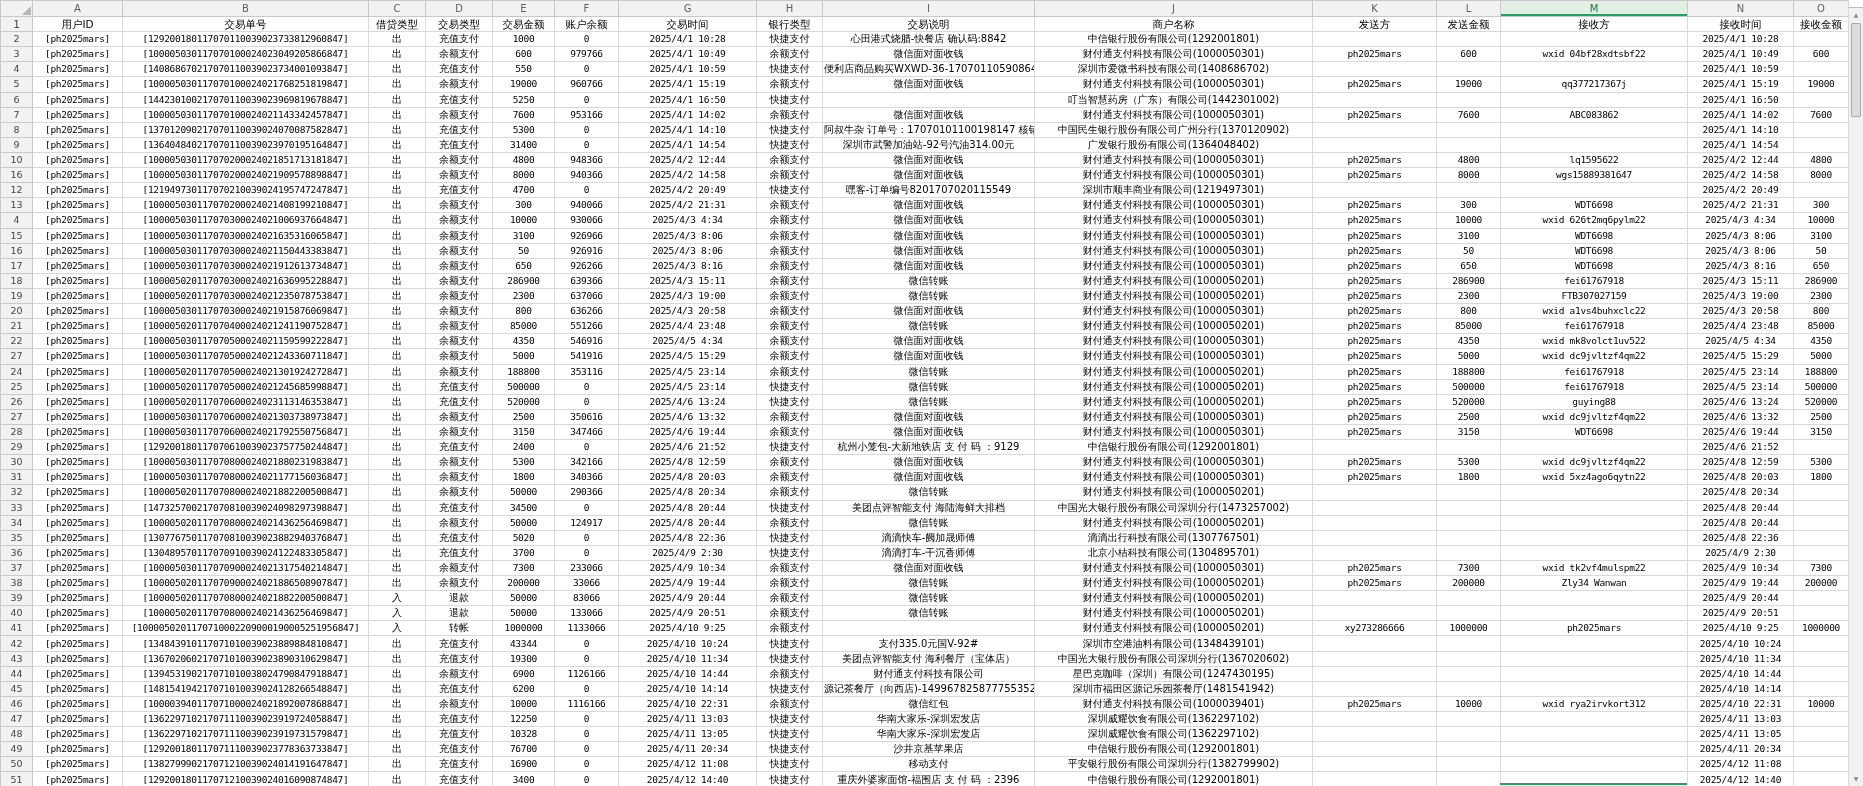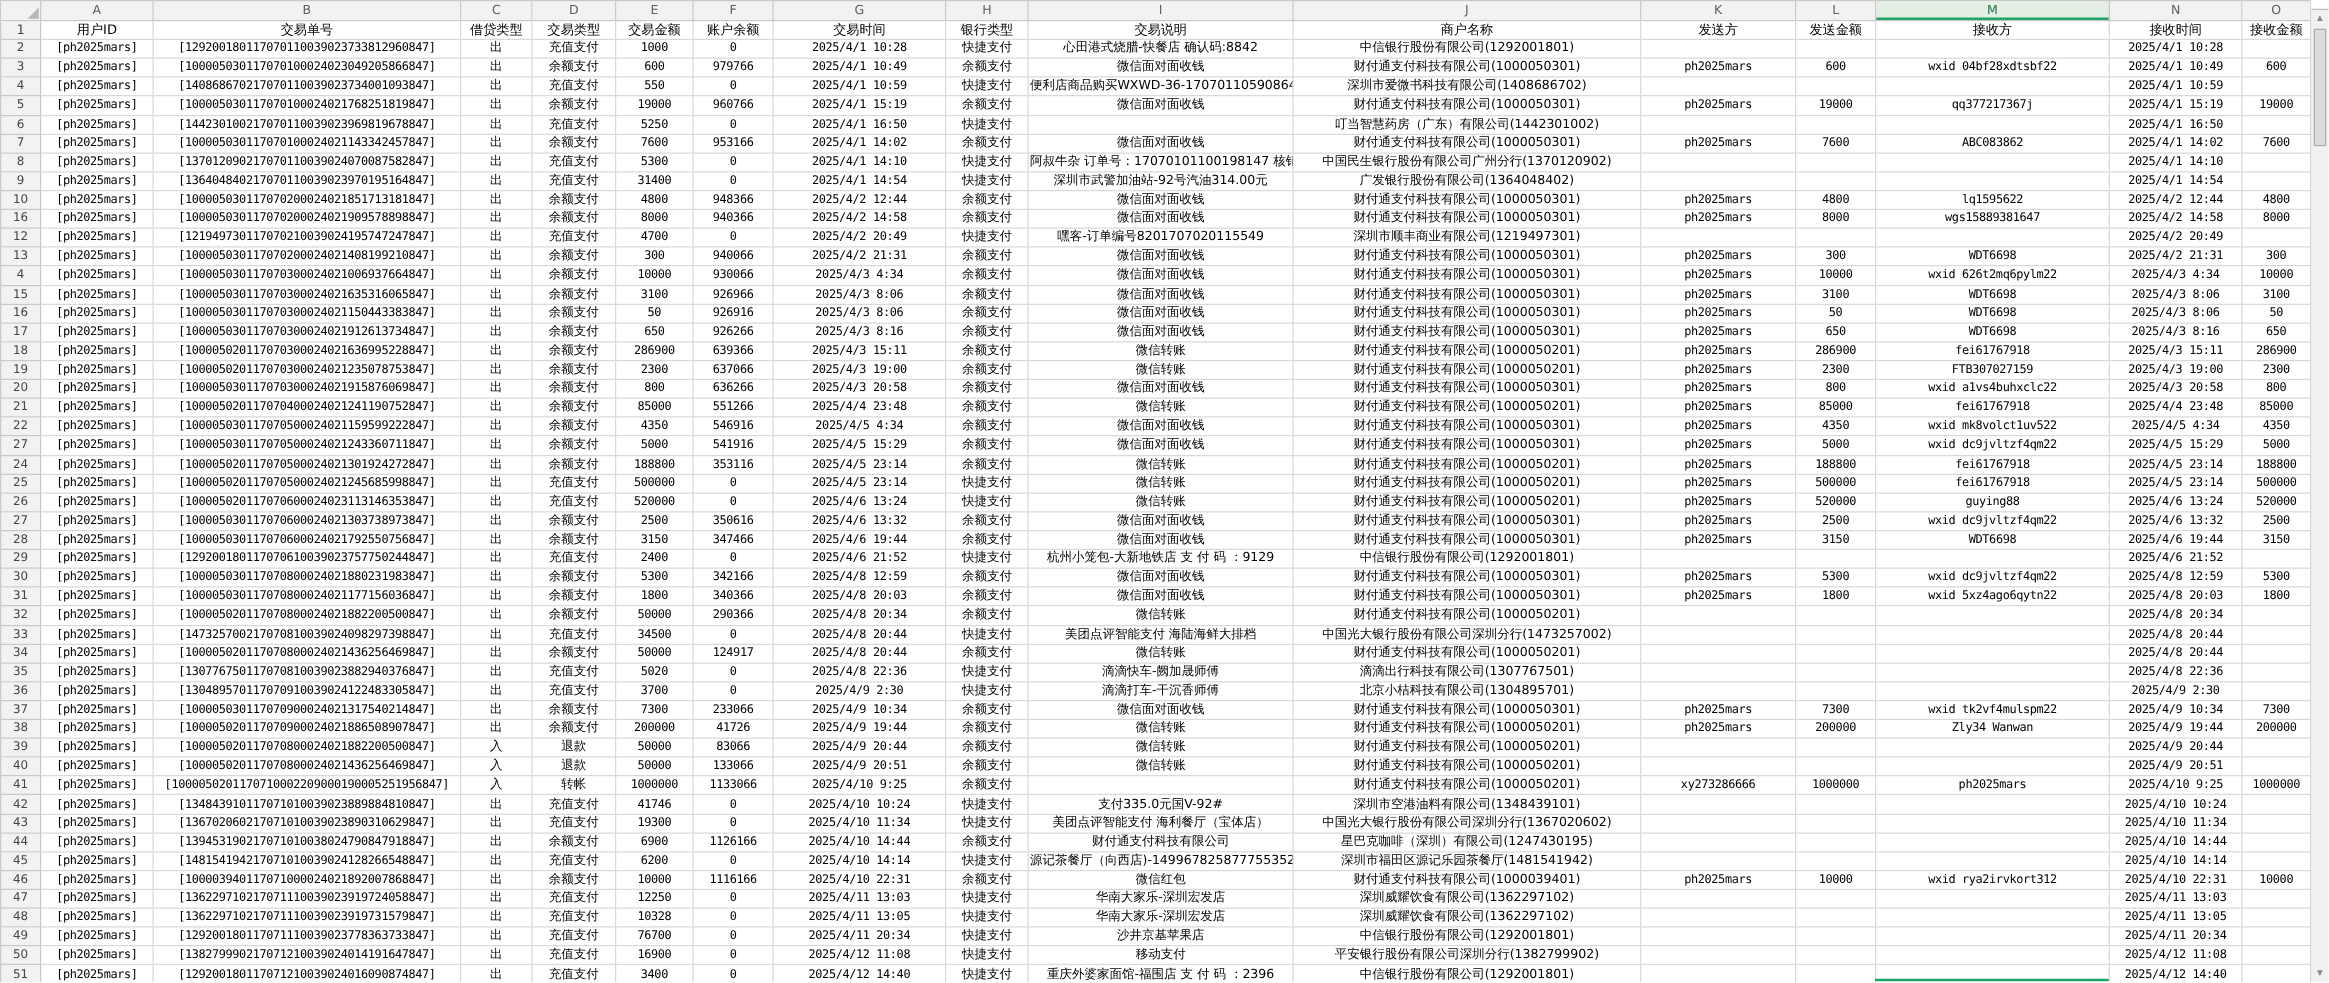--- a/index.html
+++ b/index.html
@@ -750,21 +750,21 @@
           <td class="mono">2025/4/9 10:34</td>
           <td class="mono">7300</td>
         </tr>
         <tr>
           <td class="rownum">38</td>
           <td class="mono">[ph2025mars]</td>
           <td class="mono">[100005020117070900024021886508907847]</td>
           <td>出</td>
           <td>余额支付</td>
           <td class="mono">200000</td>
-          <td class="mono">41726</td>
+          <td class="mono">33066</td>
           <td class="mono">2025/4/9 19:44</td>
           <td>余额支付</td>
           <td>微信转账</td>
           <td>财付通支付科技有限公司(1000050201)</td>
           <td class="mono">ph2025mars</td>
           <td class="mono">200000</td>
           <td class="mono">Zly34 Wanwan</td>
           <td class="mono">2025/4/9 19:44</td>
           <td class="mono">200000</td>
         </tr>
@@ -821,21 +821,21 @@
           <td class="mono">ph2025mars</td>
           <td class="mono">2025/4/10 9:25</td>
           <td class="mono">1000000</td>
         </tr>
         <tr>
           <td class="rownum">42</td>
           <td class="mono">[ph2025mars]</td>
           <td class="mono">[134843910117071010039023889884810847]</td>
           <td>出</td>
           <td>充值支付</td>
-          <td class="mono">41746</td>
+          <td class="mono">43344</td>
           <td class="mono">0</td>
           <td class="mono">2025/4/10 10:24</td>
           <td>快捷支付</td>
           <td>支付335.0元国V-92#</td>
           <td>深圳市空港油料有限公司(1348439101)</td>
           <td class="mono"></td>
           <td class="mono"></td>
           <td class="mono"></td>
           <td class="mono">2025/4/10 10:24</td>
           <td class="mono"></td>

